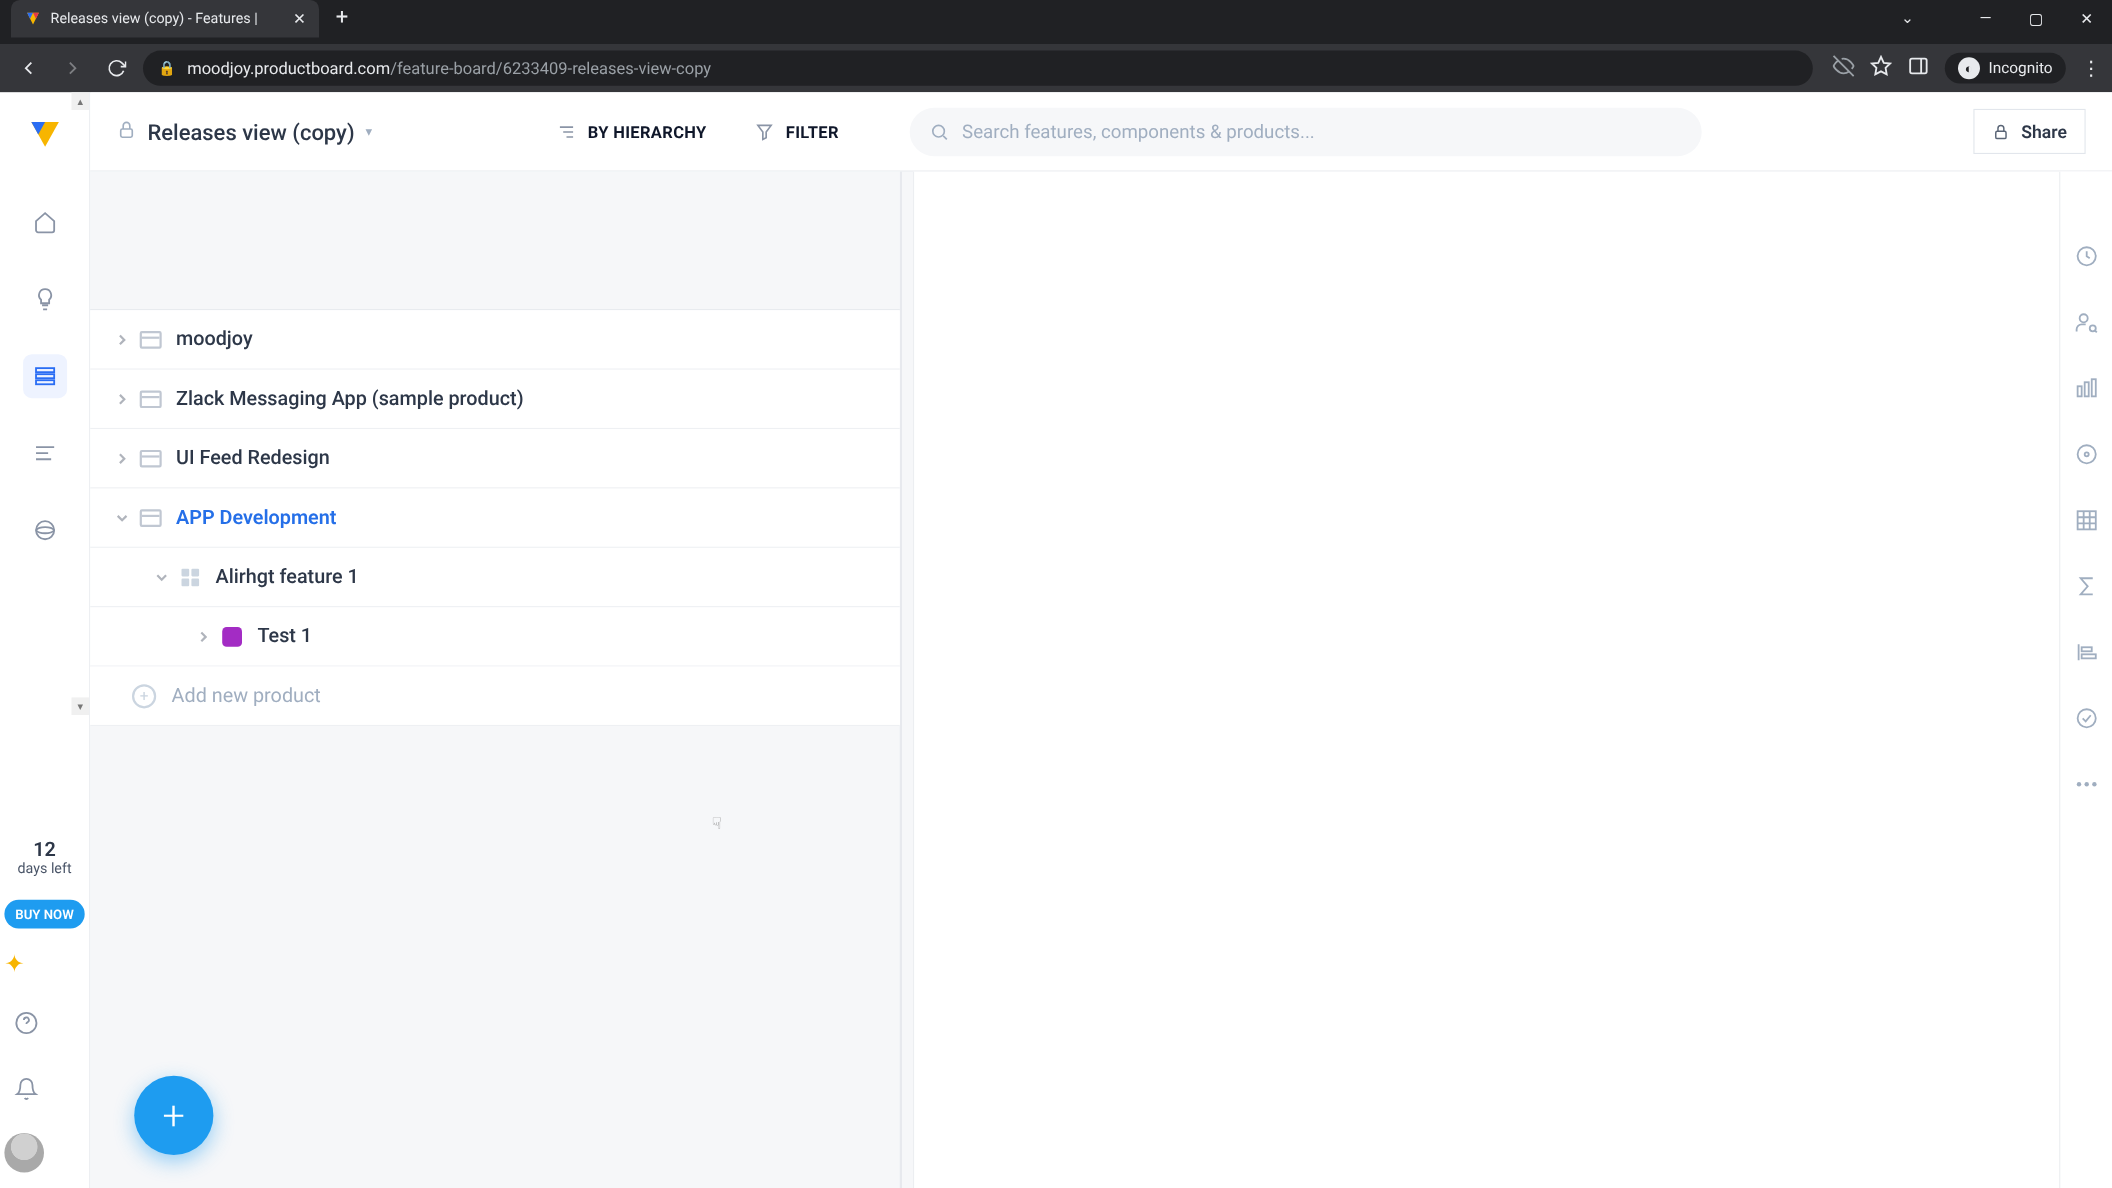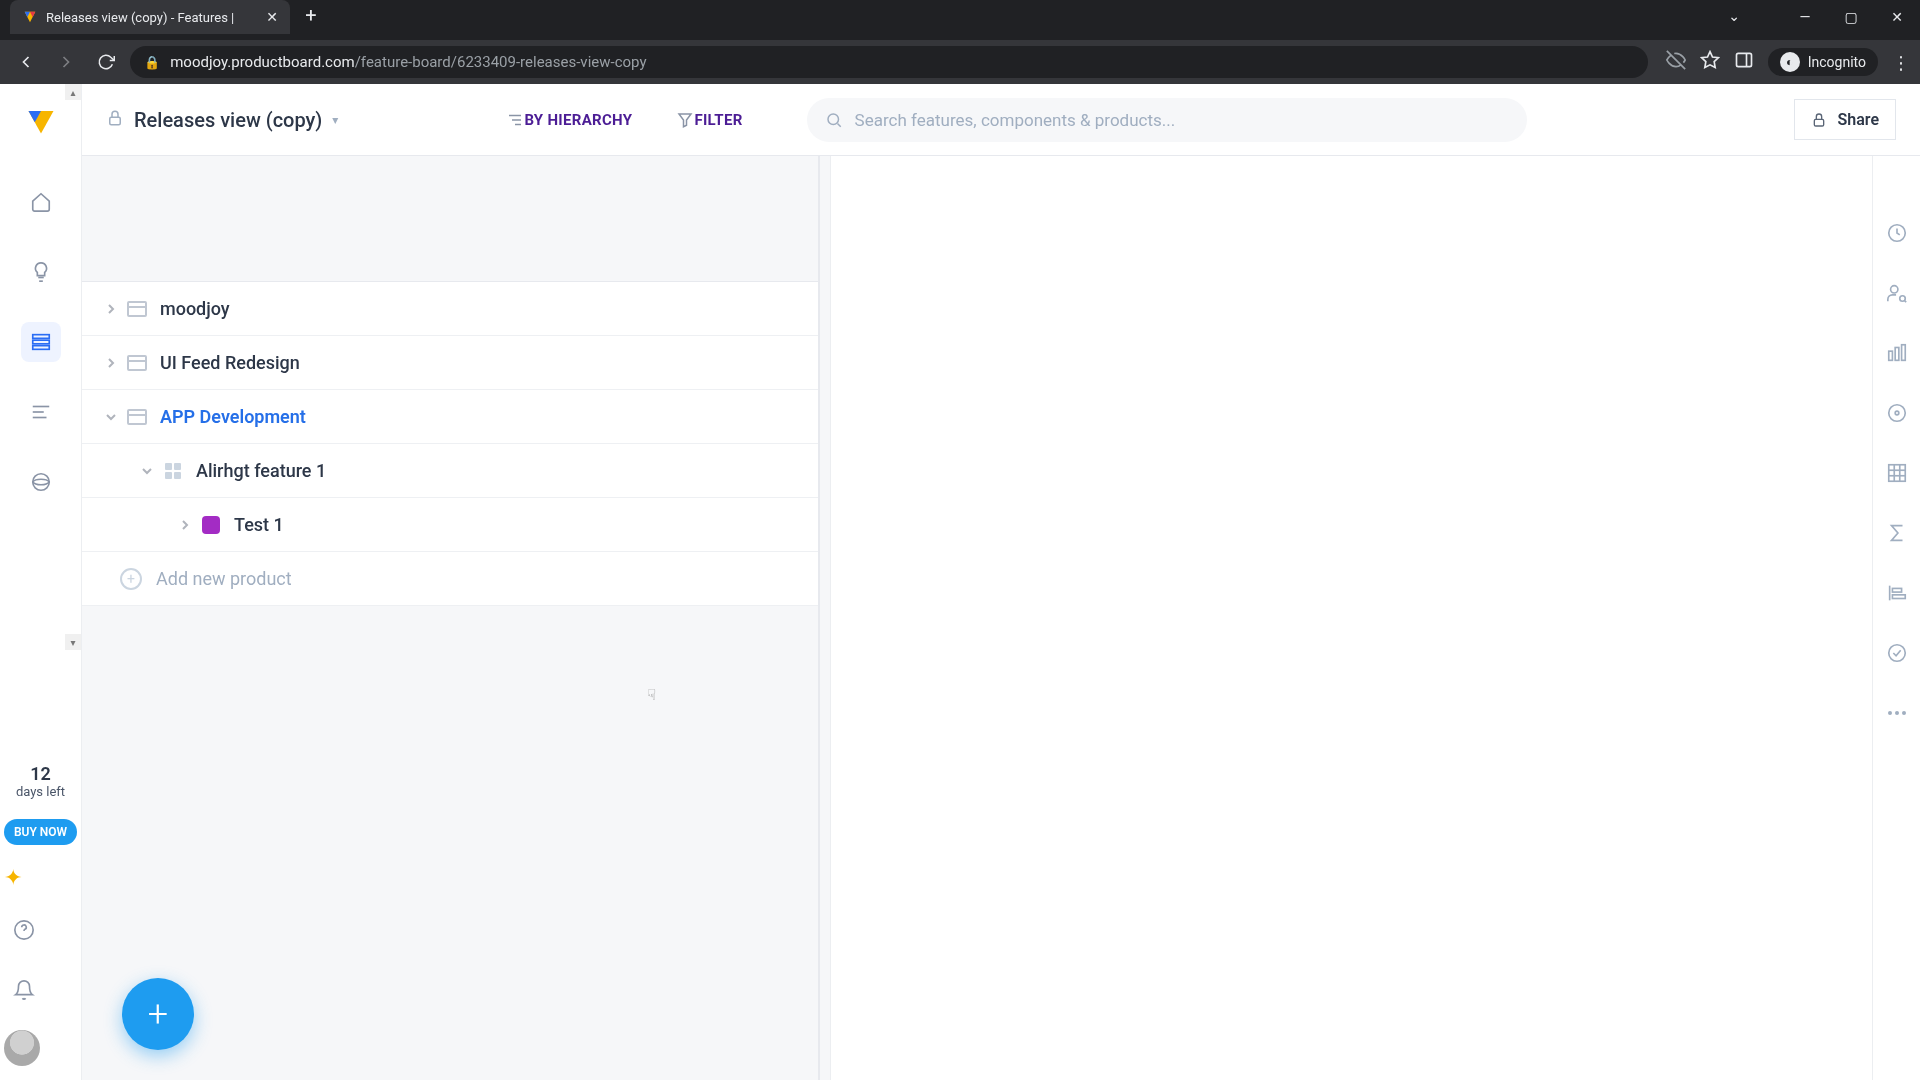--- a/index.html
+++ b/index.html
@@ -48,21 +48,21 @@
   .trial .label { font-size: 13px; }
   .buy { background: #1e9cf0; color:#fff; border:none; border-radius: 18px; padding: 6px 10px; font-size: 12px; font-weight:600; cursor:pointer; }
   .avatar { width: 36px; height: 36px; border-radius:50%; background: radial-gradient(circle at 50% 35%, #d0d0d0 40%, #a9a9a9 42%); cursor:pointer; }
 
   
   .header { height: 72px; border-bottom: 1px solid #e7e9ee; background:#fff; display:flex; align-items:center; padding: 0 24px; gap: 24px; }
   .view-title { display:flex; align-items:center; gap:10px; color:#2d3748; font-size: 20px; font-weight:500; }
   .view-title .lock-icon { color:#a0aec0; }
   .view-title .caret { color:#a0aec0; font-size:12px; }
   .spacer { flex: 0 0 120px; }
-  .hbtn { display:flex; align-items:flex-end; gap:0; color:#4c1d95; font-weight:700; font-size:15px; letter-spacing:.3px; cursor:pointer; }
+  .hbtn { display:flex; align-items:flex-end; gap:10px; color:#0f172a; font-weight:700; font-size:15px; letter-spacing:.3px; cursor:pointer; }
   .hbtn svg { width:18px; height:18px; stroke:#8a94a6; fill:none; stroke-width:2; }
   .search { flex: 1; max-width: 720px; height: 44px; background:#f6f7f9; border-radius: 22px; display:flex; align-items:center; padding: 0 18px; gap:12px; color:#8a94a6; margin-left: 40px;}
   .search input { border:none; background:transparent; outline:none; font-size:17px; color:#000000; flex:1; }
   .search input::placeholder { color:#a0aec0; }
   .share-btn { margin-left:auto; display:flex; align-items:center; gap:10px; border:1px solid #e2e6ec; background:#fff; border-radius:0; padding: 10px 16px; font-size:16px; font-weight:600; color:#2d3748; cursor:pointer; }
 
   
   .main { flex:1; display:flex; flex-direction:column; background:#f6f7f9; position:relative; }
   .content { flex:1; position:relative; display:flex;gap:10px; }
   .left-col { width: 738px; border-right: 2px solid #e7e9ee; background:#f6f7f9; position:relative; }
@@ -302,20 +302,31 @@
                 <svg class="chevron" viewBox="0 0 12 12">
                   <polyline points="4 2 8 6 4 10"></polyline>
                 </svg>
               </span>
             <span class="icon">
                 <span class="product-box"></span>
               </span>
             <span class="name">moodjoy</span>
           </div>
 
+          <div class="row product">
+            <span class="toggle">
+                <svg class="chevron" viewBox="0 0 12 12">
+                  <polyline points="4 2 8 6 4 10"></polyline>
+                </svg>
+              </span>
+            <span class="icon">
+                <span class="product-box"></span>
+              </span>
+            <span class="name">Zlack Messaging App (sample product)</span>
+          </div>
 
           <div class="row product">
             <span class="toggle">
                 <svg class="chevron" viewBox="0 0 12 12">
                   <polyline points="4 2 8 6 4 10"></polyline>
                 </svg>
               </span>
             <span class="icon">
                 <span class="product-box"></span>
               </span>

